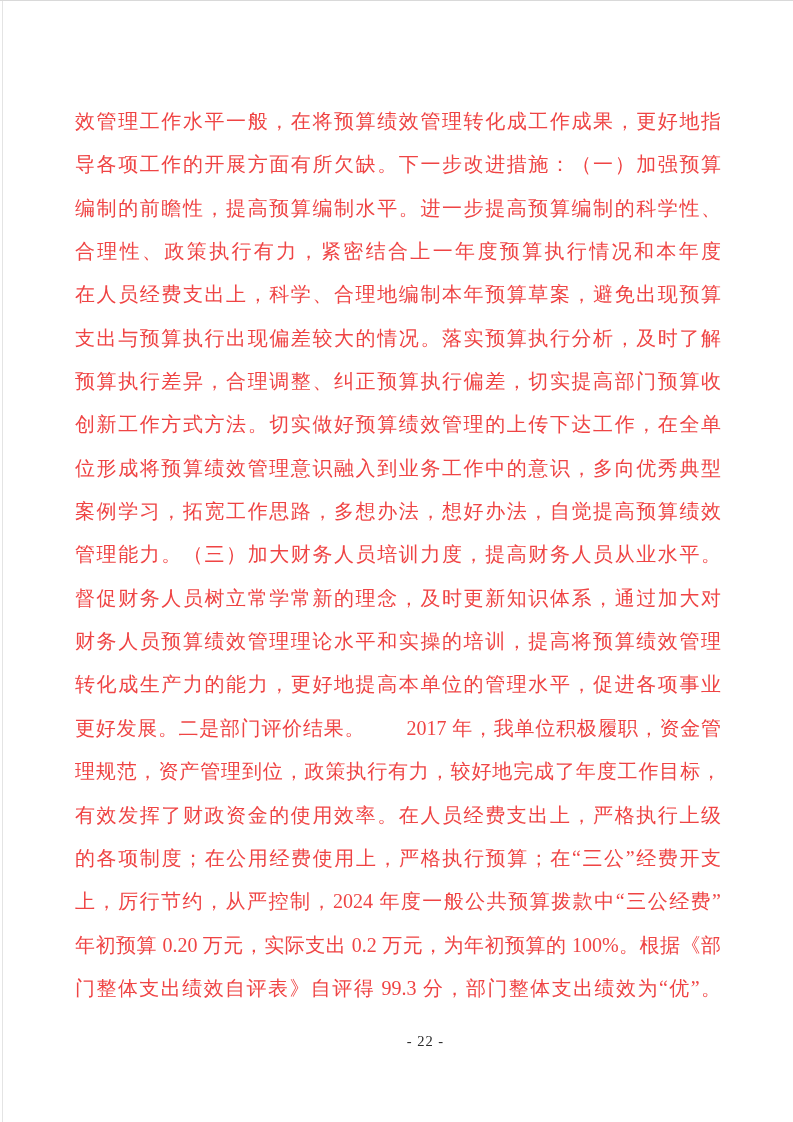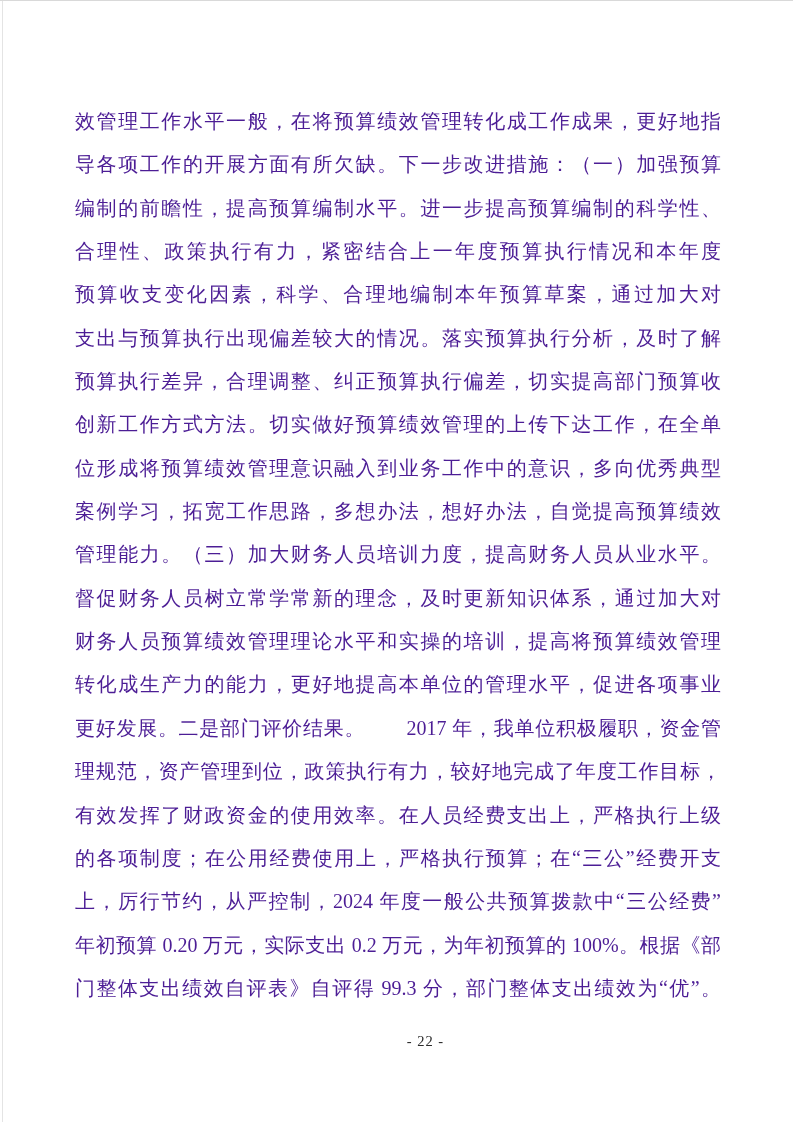--- a/index.html
+++ b/index.html
@@ -32,21 +32,21 @@
   .content {
     position: absolute;
     left: 75px;
     top: 100px;
     width: 646px;
   }
   .line {
     font-size: 20px;
     line-height: 43.35px;
     height: 43.35px;
-    color: #4c1d95;
+    color: #ef4444;
     white-space: nowrap;
     text-align: justify;
     text-align-last: justify;
     letter-spacing: 0;
   }
   .footer {
     position: absolute;
     top: 1033px;
     left: 0;
     width: 793px;
@@ -62,21 +62,21 @@
 
 <div class="page">
   <div class="scan-edge-top"></div>
   <div class="scan-edge-left"></div>
 
   <div class="content">
     <div class="line">效管理工作水平一般，在将预算绩效管理转化成工作成果，更好地指</div>
     <div class="line">导各项工作的开展方面有所欠缺。下一步改进措施：（一）加强预算</div>
     <div class="line">编制的前瞻性，提高预算编制水平。进一步提高预算编制的科学性、</div>
     <div class="line">合理性、政策执行有力，紧密结合上一年度预算执行情况和本年度</div>
-    <div class="line">预算收支变化因素，科学、合理地编制本年预算草案，通过加大对</div>
+    <div class="line">在人员经费支出上，科学、合理地编制本年预算草案，避免出现预算</div>
     <div class="line">支出与预算执行出现偏差较大的情况。落实预算执行分析，及时了解</div>
     <div class="line">预算执行差异，合理调整、纠正预算执行偏差，切实提高部门预算收</div>
     <div class="line">创新工作方式方法。切实做好预算绩效管理的上传下达工作，在全单</div>
     <div class="line">位形成将预算绩效管理意识融入到业务工作中的意识，多向优秀典型</div>
     <div class="line">案例学习，拓宽工作思路，多想办法，想好办法，自觉提高预算绩效</div>
     <div class="line">管理能力。（三）加大财务人员培训力度，提高财务人员从业水平。</div>
     <div class="line">督促财务人员树立常学常新的理念，及时更新知识体系，通过加大对</div>
     <div class="line">财务人员预算绩效管理理论水平和实操的培训，提高将预算绩效管理</div>
     <div class="line">转化成生产力的能力，更好地提高本单位的管理水平，促进各项事业</div>
     <div class="line">更好发展。二是部门评价结果。　　2017 年，我单位积极履职，资金管</div>

